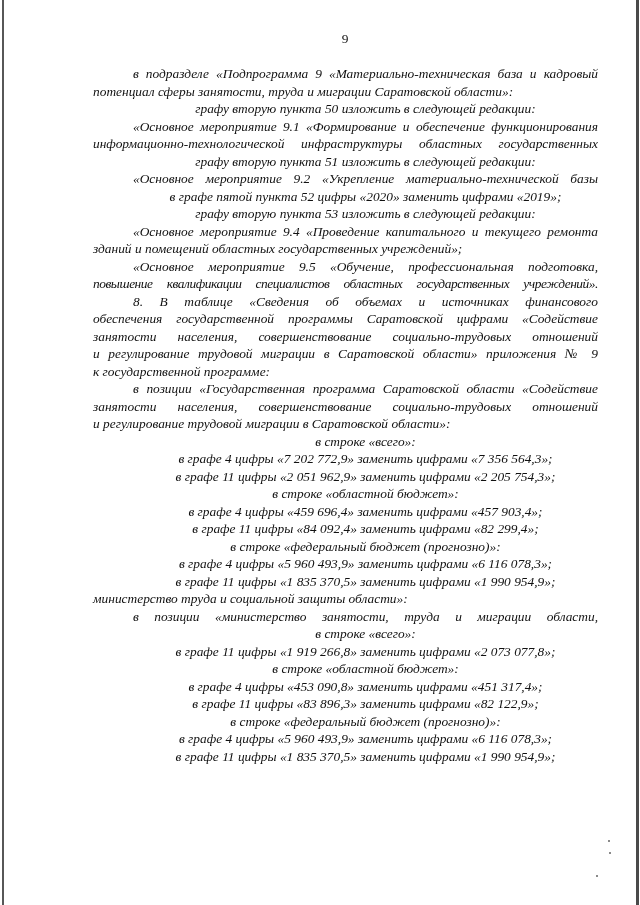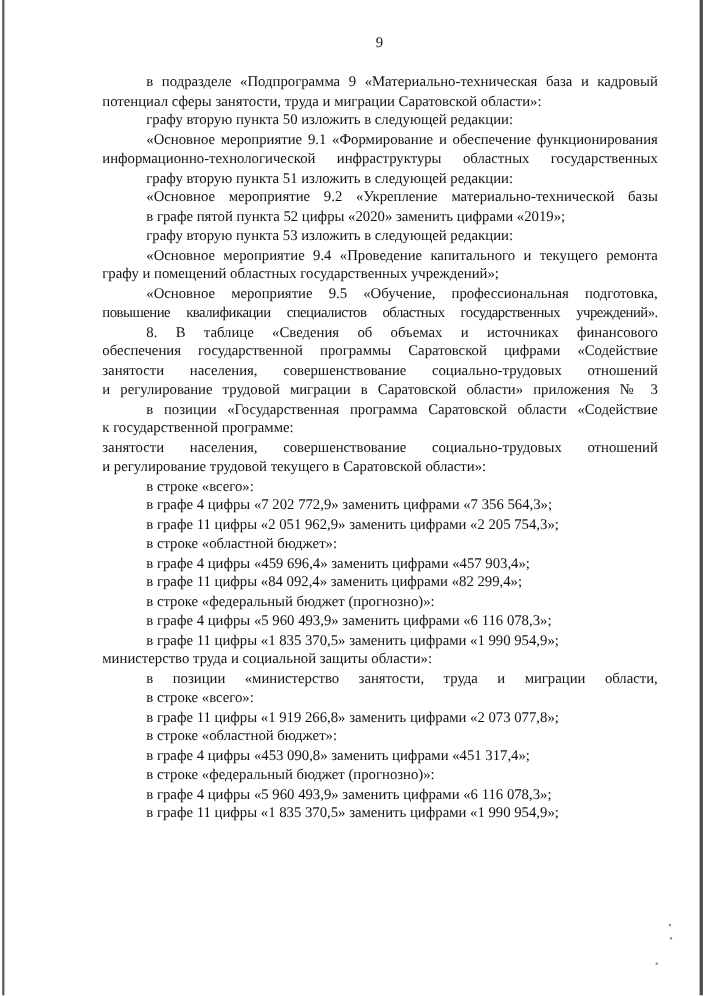--- a/index.html
+++ b/index.html
@@ -54,22 +54,23 @@
     top: 65px;
     width: 505px;
     font-size: 13.4px;
     line-height: 17.5px;
   }
   .line {
     display: block;
     white-space: nowrap;
     height: 17.5px;
     overflow: visible;
+    font-style: italic;
   }
-  .indent { padding-left: 40px; }
+  .indent { padding-left: 40px; text-align: center; }
   .justify {
     text-align: justify;
     text-align-last: justify;
     white-space: normal;
     height: 17.5px;
   }
   .condensed { letter-spacing: -0.45px; }
 </style>
 </head>
 <body>
@@ -86,42 +87,43 @@
     <span class="line indent justify">в подразделе «Подпрограмма 9 «Материально-техническая база и кадровый</span>
     <span class="line">потенциал сферы занятости, труда и миграции Саратовской области»:</span>
     <span class="line indent">графу вторую пункта 50 изложить в следующей редакции:</span>
     <span class="line indent justify">«Основное мероприятие 9.1 «Формирование и обеспечение функционирования</span>
     <span class="line justify">информационно-технологической инфраструктуры областных государственных</span>
     <span class="line indent">графу вторую пункта 51 изложить в следующей редакции:</span>
     <span class="line indent justify">«Основное мероприятие 9.2 «Укрепление материально-технической базы</span>
     <span class="line indent">в графе пятой пункта 52 цифры «2020» заменить цифрами «2019»;</span>
     <span class="line indent">графу вторую пункта 53 изложить в следующей редакции:</span>
     <span class="line indent justify">«Основное мероприятие 9.4 «Проведение капитального и текущего ремонта</span>
-    <span class="line">графу и помещений областных государственных учреждений»;</span>
+    <span class="line">зданий и помещений областных государственных учреждений»;</span>
     <span class="line indent justify">«Основное мероприятие 9.5 «Обучение, профессиональная подготовка,</span>
     <span class="line justify condensed">повышение квалификации специалистов областных государственных учреждений».</span>
     <span class="line indent justify">8. В таблице «Сведения об объемах и источниках финансового</span>
     <span class="line justify">обеспечения государственной программы Саратовской цифрами «Содействие</span>
     <span class="line justify">занятости населения, совершенствование социально-трудовых отношений</span>
-    <span class="line justify">и регулирование трудовой миграции в Саратовской области» приложения № 3</span>
+    <span class="line justify">и регулирование трудовой миграции в Саратовской области» приложения № 9</span>
+    <span class="line">к государственной программе:</span>
     <span class="line indent justify">в позиции «Государственная программа Саратовской области «Содействие</span>
-    <span class="line">к государственной программе:</span>
     <span class="line justify">занятости населения, совершенствование социально-трудовых отношений</span>
-    <span class="line">и регулирование трудовой текущего в Саратовской области»:</span>
+    <span class="line">и регулирование трудовой миграции в Саратовской области»:</span>
     <span class="line indent">в строке «всего»:</span>
     <span class="line indent">в графе 4 цифры «7 202 772,9» заменить цифрами «7 356 564,3»;</span>
     <span class="line indent">в графе 11 цифры «2 051 962,9» заменить цифрами «2 205 754,3»;</span>
     <span class="line indent">в строке «областной бюджет»:</span>
     <span class="line indent">в графе 4 цифры «459 696,4» заменить цифрами «457 903,4»;</span>
     <span class="line indent">в графе 11 цифры «84 092,4» заменить цифрами «82 299,4»;</span>
     <span class="line indent">в строке «федеральный бюджет (прогнозно)»:</span>
     <span class="line indent">в графе 4 цифры «5 960 493,9» заменить цифрами «6 116 078,3»;</span>
     <span class="line indent">в графе 11 цифры «1 835 370,5» заменить цифрами «1 990 954,9»;</span>
     <span class="line">министерство труда и социальной защиты области»:</span>
     <span class="line indent justify">в позиции «министерство занятости, труда и миграции области,</span>
     <span class="line indent">в строке «всего»:</span>
     <span class="line indent">в графе 11 цифры «1 919 266,8» заменить цифрами «2 073 077,8»;</span>
     <span class="line indent">в строке «областной бюджет»:</span>
     <span class="line indent">в графе 4 цифры «453 090,8» заменить цифрами «451 317,4»;</span>
+    <span class="line indent">в графе 11 цифры «83 896,3» заменить цифрами «82 122,9»;</span>
     <span class="line indent">в строке «федеральный бюджет (прогнозно)»:</span>
     <span class="line indent">в графе 4 цифры «5 960 493,9» заменить цифрами «6 116 078,3»;</span>
     <span class="line indent">в графе 11 цифры «1 835 370,5» заменить цифрами «1 990 954,9»;</span>
   </div>
 
 </body></html>

